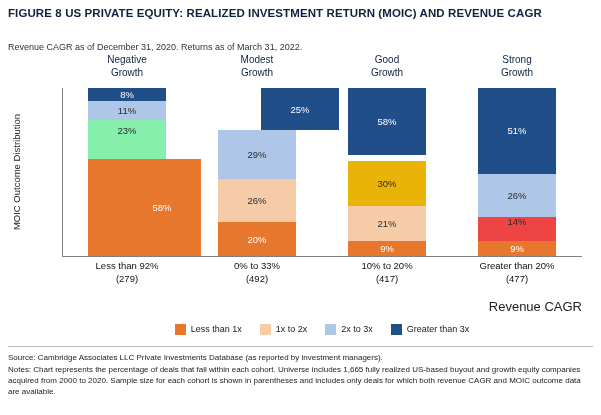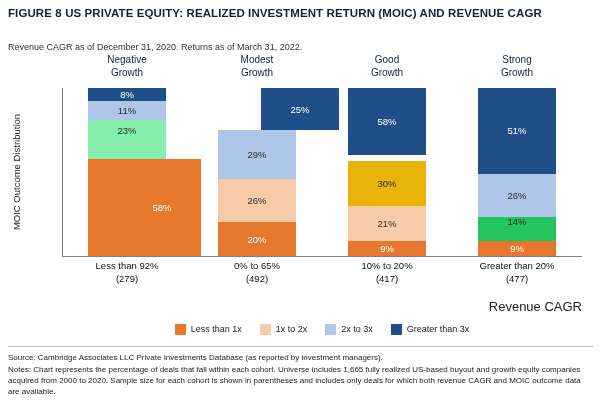--- a/index.html
+++ b/index.html
@@ -121,21 +121,21 @@
       <div class="group" style="left: 130px;">
         <div class="group-head">
           <div>Modest</div>
           <div>Growth</div>
         </div>
         <div class="bar" style="background: rgb(232, 119, 46); height: 33.6px; bottom: 0px; position: absolute;">20%</div>
         <div class="bar seg-light" style="background: rgb(246, 203, 168); height: 43.68px; bottom: 33.6px; position: absolute;">26%</div>
         <div class="bar seg-light" style="background: rgb(174, 198, 232); height: 48.72px; bottom: 77.28px; position: absolute;">29%</div>
         <div class="bar" style="background: rgb(31, 78, 137); height: 42px; bottom: 126px; position: absolute; margin-left: 43px;">25%</div>
         <div class="group-foot">
-          <div>0% to 65%</div>
+          <div>0% to 33%</div>
           <div>(492)</div>
         </div>
       </div>
       <div class="group" style="left: 260px;">
         <div class="group-head">
           <div>Good</div>
           <div>Growth</div>
         </div>
         <div class="bar" style="background: rgb(232, 119, 46); height: 15.12px; bottom: 0px; position: absolute;">9%</div>
         <div class="bar seg-light" style="background: rgb(246, 203, 168); height: 35.28px; bottom: 15.12px; position: absolute;">21%</div>
@@ -145,21 +145,21 @@
           <div>10% to 20%</div>
           <div>(417)</div>
         </div>
       </div>
       <div class="group" style="left: 390px;">
         <div class="group-head">
           <div>Strong</div>
           <div>Growth</div>
         </div>
         <div class="bar" style="background: rgb(232, 119, 46); height: 15.12px; bottom: 0px; position: absolute;">9%</div>
-        <div class="bar seg-light" style="background: #22c55e; height: 39px; bottom: 15.12px; position: absolute;">14%</div>
+        <div class="bar seg-light" style="background: #ef4444; height: 39px; bottom: 15.12px; position: absolute;">14%</div>
         <div class="bar seg-light" style="background: rgb(174, 198, 232); height: 43.68px; bottom: 38.64px; position: absolute;">26%</div>
         <div class="bar" style="background: rgb(31, 78, 137); height: 85.68px; bottom: 82.32px; position: absolute;">51%</div>
         <div class="group-foot">
           <div>Greater than 20%</div>
           <div>(477)</div>
         </div>
       </div>
     </div>
 
   <div class="xlabel">Revenue CAGR</div>

